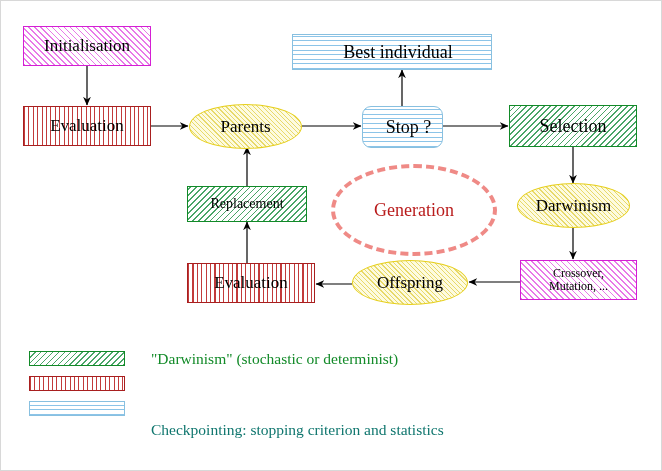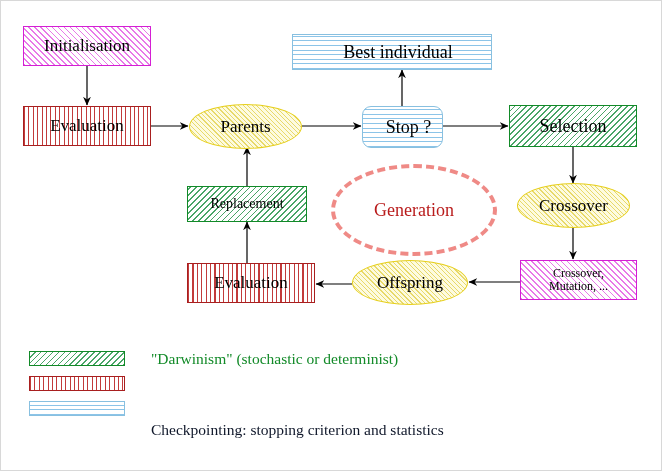--- a/index.html
+++ b/index.html
@@ -114,21 +114,21 @@
   .legend-text {
     margin-left: 26px;
     font-size: 15.5px;
     white-space: pre;
     font-family: "Liberation Serif", "DejaVu Serif", serif;
   }
   .lt-magenta { color: #d41fd4; font-weight: bold; }
   .lt-gold    { color: #e8b51c; }
   .lt-green   { color: #128a28; }
   .lt-red     { color: #cc1414; font-weight: bold; }
-  .lt-blue    { color: #0f172a; margin-top: 42px; }
+  .lt-blue    { color: #0f766e; margin-top: 42px; }
 </style>
 </head>
 <body>
 
 <div id="canvas">
 
   <svg id="wires" viewBox="0 0 662 471">
     <defs>
       <marker id="ah" markerWidth="9" markerHeight="9" refX="8.2" refY="4.5" orient="auto" markerUnits="userSpaceOnUse">
         <path d="M0,0.6 L8.6,4.5 L0,8.4 L2.6,4.5 Z" fill="#000"></path>
@@ -178,21 +178,21 @@
 
   <div class="node hatch-blue bd-blue rounded" style="left:361px; top:105px; width:81px; height:42px; font-size:18px;align-items:center;">
     <span class="lbl">Stop ?</span>
   </div>
 
   <div class="node hatch-green bd-green" style="left:508px; top:104px; width:128px; height:42px; font-size:18px;">
     <span class="lbl">Selection</span>
   </div>
 
   <div class="node hatch-yellow ellipse" style="left:516px; top:182px; width:113px; height:45px; font-size:17px;">
-    <span class="lbl">Crossover</span>
+    <span class="lbl">Darwinism</span>
   </div>
 
   <div class="node hatch-magenta bd-magenta" style="left:519px; top:259px; width:117px; height:40px; font-size:12px;">
     <span class="lbl">Crossover,
 Mutation, ...</span>
   </div>
 
   <div class="node hatch-yellow ellipse" style="left:351px; top:259px; width:116px; height:45px; font-size:17px;">
     <span class="lbl">Offspring</span>
   </div>

